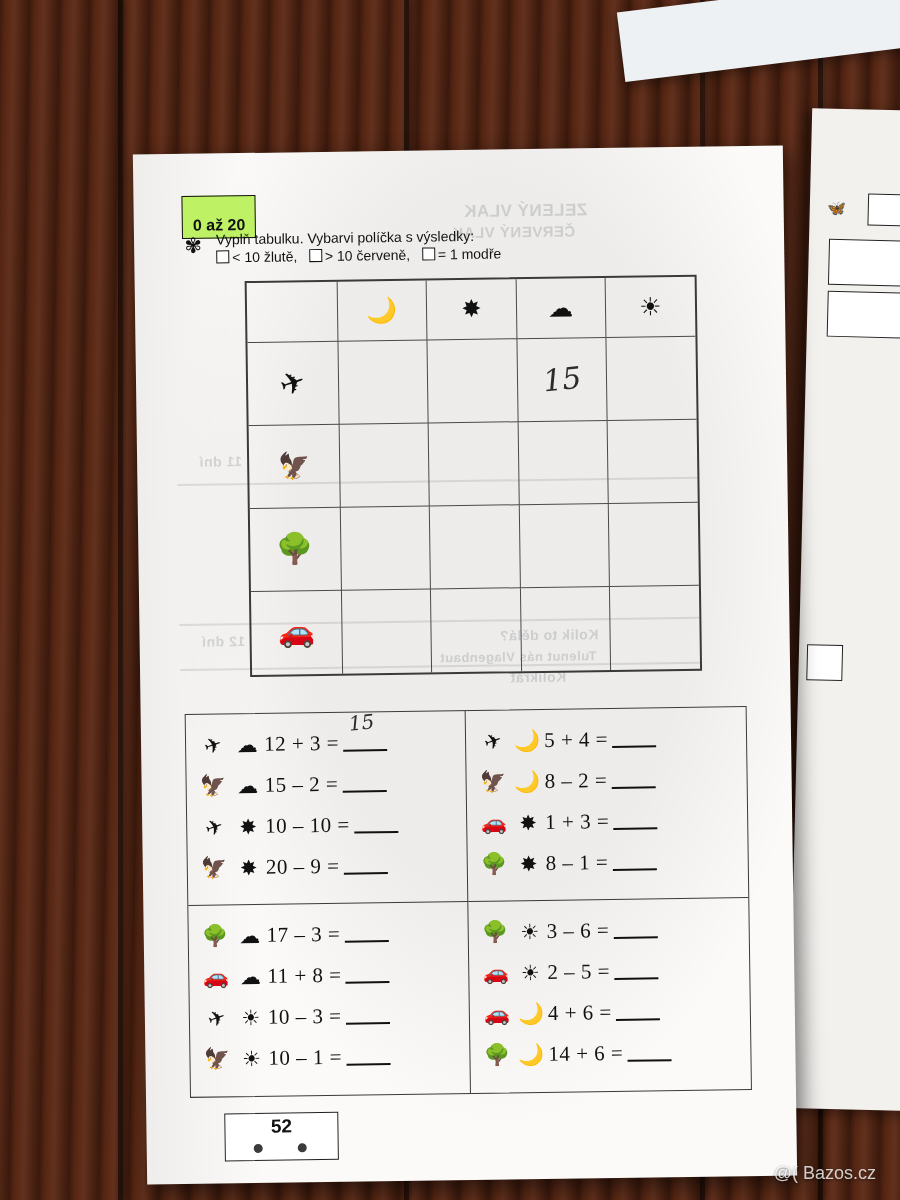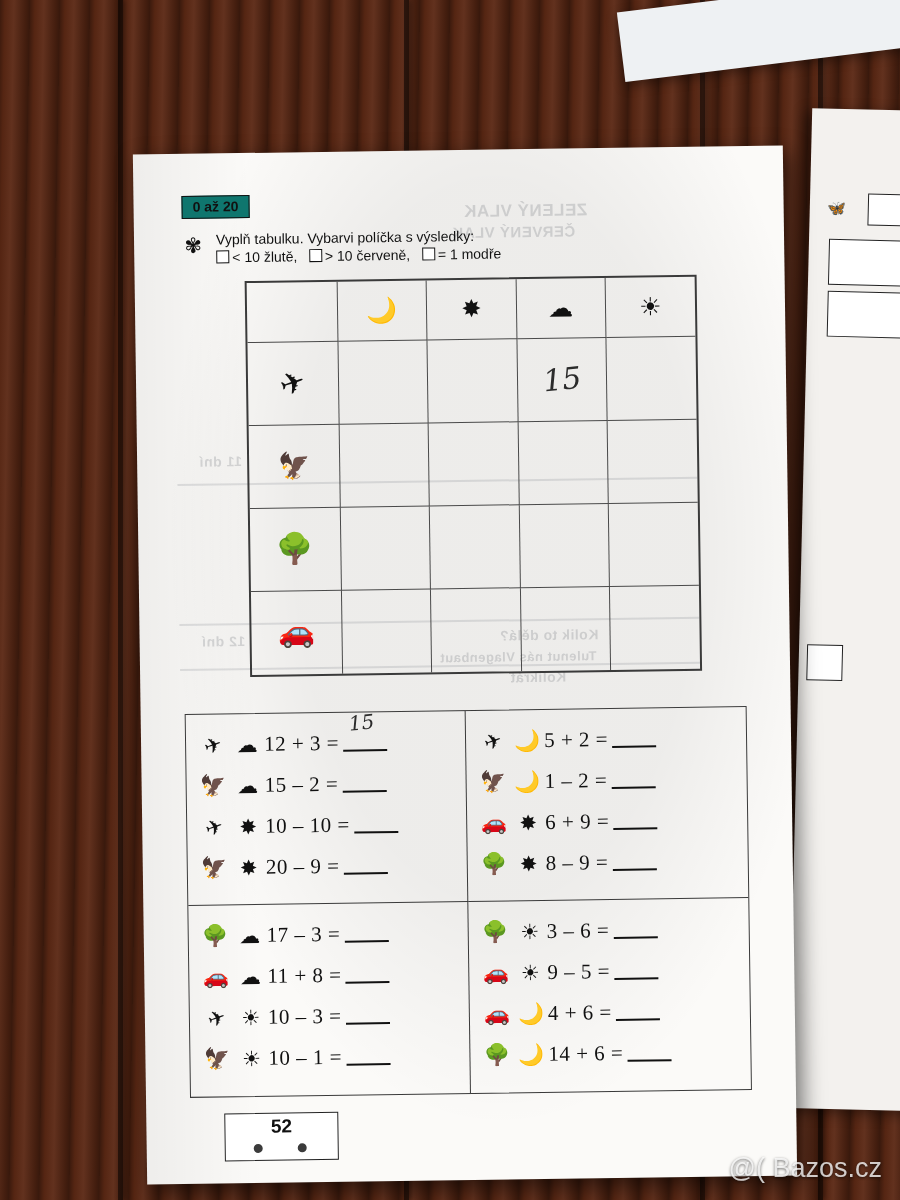--- a/index.html
+++ b/index.html
@@ -58,22 +58,22 @@
   }
   .ghost{
     position:absolute;color:rgba(90,95,105,.22);font-weight:bold;
     letter-spacing:.5px;pointer-events:none;user-select:none;
   }
   .ghost.flip{transform:scaleX(-1);}
   .ghost-line{position:absolute;background:rgba(90,95,105,.16);pointer-events:none;}
 
   
   .range-chip{
-    position:absolute;left:48px;top:42px;border:1.6px solid #111;background:#0f766e;
-    padding:2px 10px 3px;font-size:14px;font-weight:bold;color:#111;
+    position:absolute;left:48px;top:42px;border:1.6px solid #111;background:#bef264;
+    padding:20px 10px 3px;font-size:16px;font-weight:bold;color:#111;
   }
   .instr{position:absolute;left:48px;top:78px;width:560px;}
   .flower{
     position:absolute;left:0;top:3px;width:22px;height:22px;color:#111;
     font-size:21px;line-height:22px;text-align:center;
   }
   .instr-l1{position:absolute;left:34px;top:0;font-size:14px;color:#111;}
   .instr-l2{position:absolute;left:34px;top:18px;font-size:14px;color:#111;}
   .mini-sq{
     display:inline-block;width:11px;height:11px;border:1.3px solid #111;
@@ -144,22 +144,22 @@
     font-size:19px;font-weight:bold;color:#111;
   }
   .pagenum .dot{
     position:absolute;top:30px;width:9px;height:9px;border-radius:50%;background:#3b3b3b;
   }
   .pagenum .d1{left:28px;}
   .pagenum .d2{left:72px;}
 
   
   .watermark{
-    position:absolute;right:18px;bottom:16px;
-    font-size:27px;color:rgba(255,255,255,.78);
+    position:absolute;right:24px;bottom:16px;
+    font-size:18px;color:rgba(255,255,255,.78);
     text-shadow:0 1px 3px rgba(0,0,0,.6);
     font-family:"Liberation Sans", sans-serif;
   }
 </style>
 </head>
 <body>
 
 <div class="wood"></div>
 <div class="plank-line" style="left:118px"></div>
 <div class="plank-line" style="left:404px"></div>
@@ -280,39 +280,39 @@
         <span class="eq-ico">✸</span>
         <span class="eq-txt">20 – 9 =</span>
         <span class="blank"></span>
       </div>
     </div>
 
     <div class="quad b2">
       <div class="eq-row">
         <span class="eq-ico sm-plane">✈</span>
         <span class="eq-ico">🌙</span>
-        <span class="eq-txt">5 + 2 =</span>
+        <span class="eq-txt">5 + 4 =</span>
         <span class="blank"></span>
       </div>
       <div class="eq-row">
         <span class="eq-ico">🦅</span>
         <span class="eq-ico">🌙</span>
-        <span class="eq-txt">1 – 2 =</span>
+        <span class="eq-txt">8 – 2 =</span>
         <span class="blank"></span>
       </div>
       <div class="eq-row">
         <span class="eq-ico">🚗</span>
         <span class="eq-ico">✸</span>
-        <span class="eq-txt">6 + 9 =</span>
+        <span class="eq-txt">1 + 3 =</span>
         <span class="blank"></span>
       </div>
       <div class="eq-row">
         <span class="eq-ico">🌳</span>
         <span class="eq-ico">✸</span>
-        <span class="eq-txt">8 – 9 =</span>
+        <span class="eq-txt">8 – 1 =</span>
         <span class="blank"></span>
       </div>
     </div>
 
     <div class="quad b3">
       <div class="eq-row">
         <span class="eq-ico">🌳</span>
         <span class="eq-ico">☁</span>
         <span class="eq-txt">17 – 3 =</span>
         <span class="blank"></span>
@@ -340,21 +340,21 @@
     <div class="quad">
       <div class="eq-row">
         <span class="eq-ico">🌳</span>
         <span class="eq-ico">☀</span>
         <span class="eq-txt">3 – 6 =</span>
         <span class="blank"></span>
       </div>
       <div class="eq-row">
         <span class="eq-ico">🚗</span>
         <span class="eq-ico">☀</span>
-        <span class="eq-txt">9 – 5 =</span>
+        <span class="eq-txt">2 – 5 =</span>
         <span class="blank"></span>
       </div>
       <div class="eq-row">
         <span class="eq-ico">🚗</span>
         <span class="eq-ico">🌙</span>
         <span class="eq-txt">4 + 6 =</span>
         <span class="blank"></span>
       </div>
       <div class="eq-row">
         <span class="eq-ico">🌳</span>

